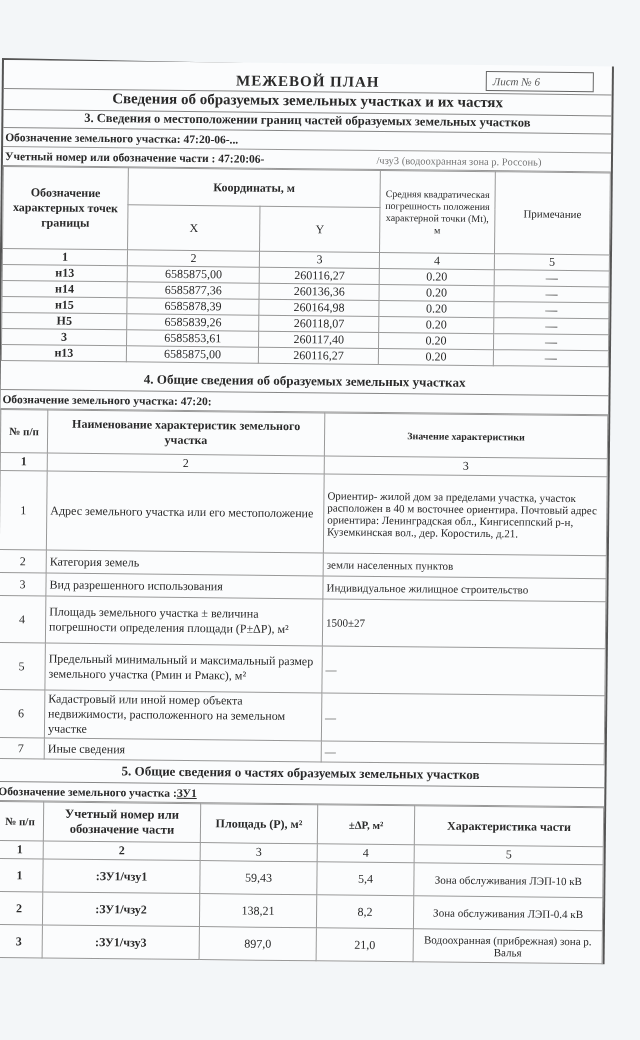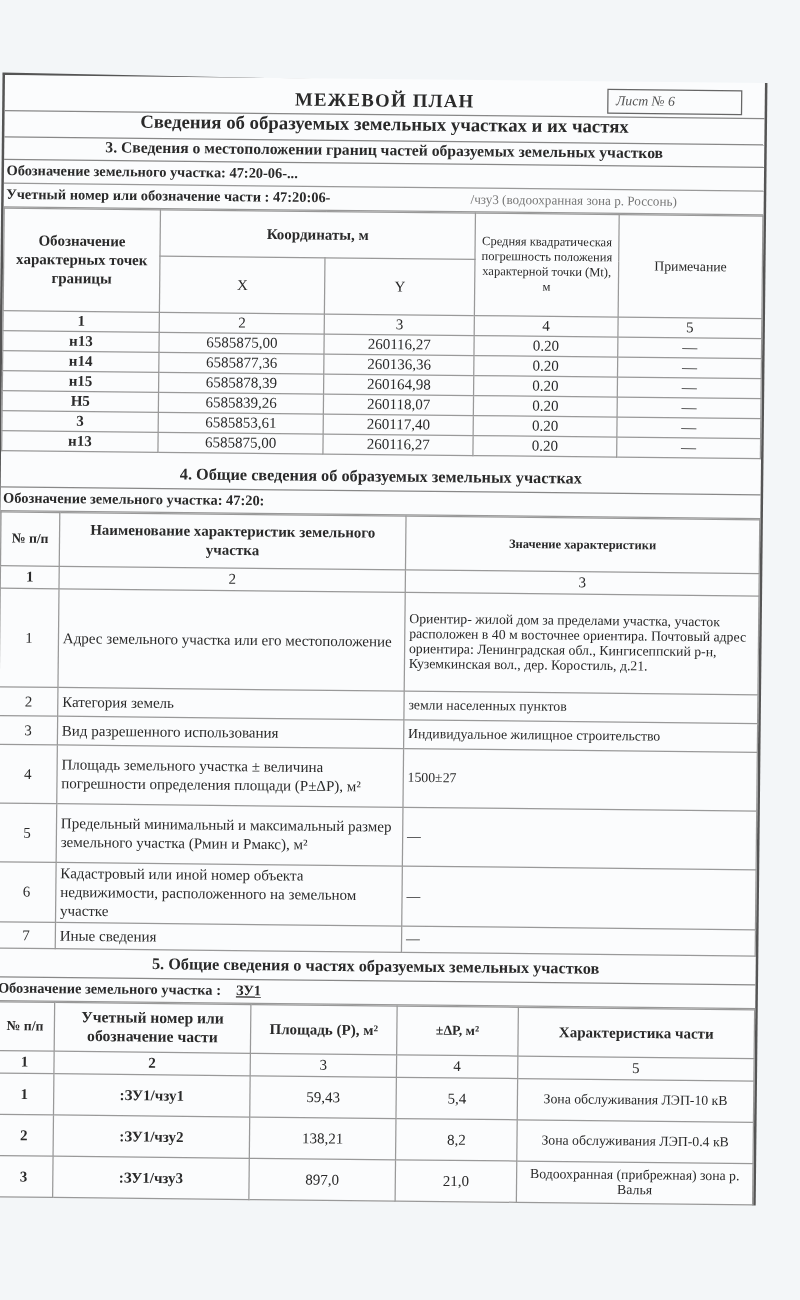--- a/index.html
+++ b/index.html
@@ -33,21 +33,21 @@
   th { font-weight: bold; text-align: center; }
   .t3 td { text-align: center; font-size: 12px; height: 14px; padding: 0 2px; }
   .t3 td.pt { font-weight: bold; }
   .t3 .small { font-size: 10px; font-weight: normal; line-height: 12px; }
   .t4 td { font-size: 12px; }
   .t4 td.n { text-align: center; width: 40px; }
   .t4 td.v { font-size: 11px; }
   .t5 td { text-align: center; font-size: 12px; }
   .t5 td.b { font-weight: bold; }
   .t5 td.char { font-size: 11px; }
-  .u { text-decoration: underline; margin-left: 12px; }
+  .u { text-decoration: underline; }
   .sec-line { text-align: center; font-size: 13px; font-weight: bold; height: 22px; line-height: 22px; border-bottom: 1px solid #888; }
 </style>
 </head>
 <body>
 
 <div class="top-border"></div>
 
 <div class="page">
   <div class="sheet-box">Лист № 6</div>
   <div class="hdr h-title">МЕЖЕВОЙ ПЛАН</div>

